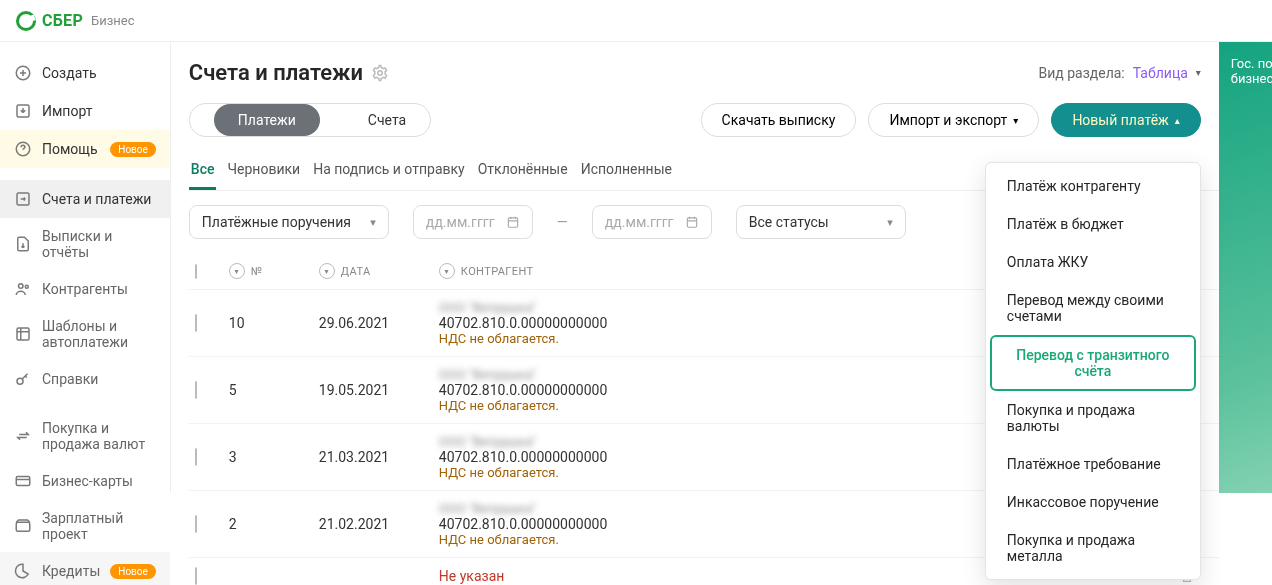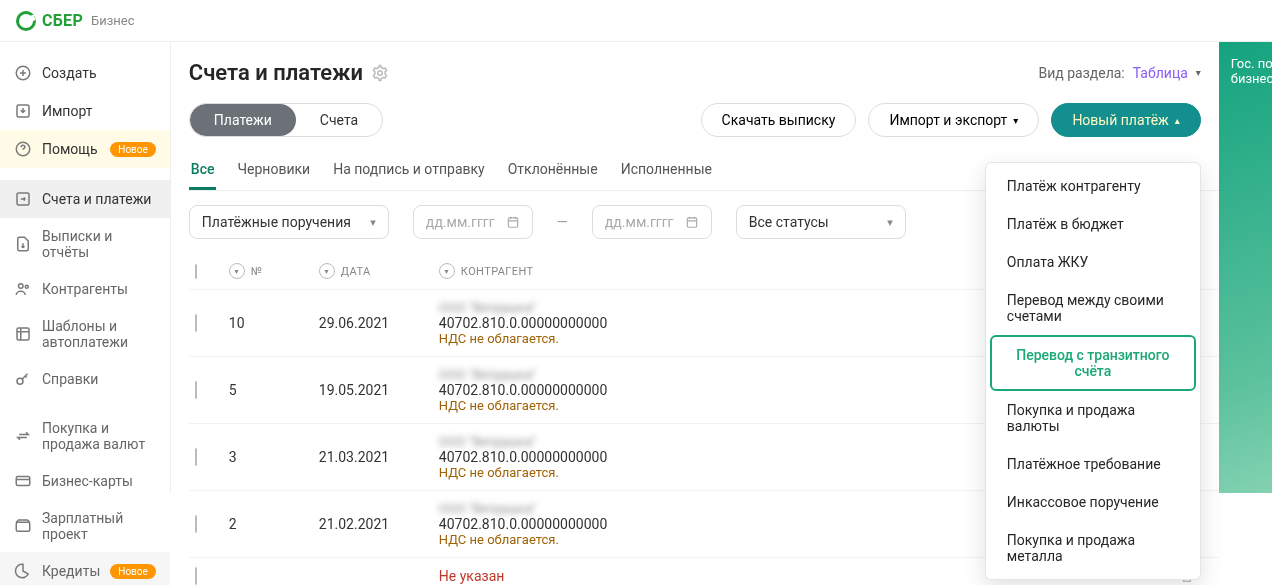--- a/index.html
+++ b/index.html
@@ -28,28 +28,28 @@
   .banner { width: 140px; background: linear-gradient(160deg,#14a37f 0%,#5cc29d 70%,#8ed6b7 100%); color: #fff; font-size: 13px; padding: 14px 12px; position: relative; overflow:hidden; }
   .page-head { display: flex; align-items: center; justify-content: space-between; margin-bottom: 18px; padding-right: 18px; }
   .page-title-wrap { display: flex; align-items: center; gap: 8px; }
   .page-title { font-size: 22px; font-weight: 600; }
   .gear { color: #bbb; }
   .view-mode { color: #666; font-size: 14px; display:flex; align-items:center; gap:8px;}
   .view-mode .val { color: #8b5cf6; }
 
   .toolbar { display: flex; align-items: center; gap: 12px; margin-bottom: 14px; padding-right:18px; }
   .seg { display: inline-flex; background: #fff; border: 1px solid #ddd; border-radius: 20px; overflow: hidden; }
-  .seg button { border: 0; background: transparent; padding: 8px 24px; cursor: pointer; font-size: 14px; color: #333; }
+  .seg button { border: 0; background: transparent; padding: 8px 24px; cursor: pointer; font-size: 14px; color: #333; margin-left: 24px; }
   .seg button.on { background: #6b7177; color: #fff; border-radius: 20px; }
   .spacer { flex: 1; }
   .btn { border: 1px solid #ddd; background: #fff; border-radius: 20px; padding: 8px 20px; cursor: pointer; font-size: 14px; display:inline-flex; align-items:center; gap:6px;}
   .btn.primary { background: #148f8f; color: #fef9c3; border-color: #148f8f; }
   .btn .caret { font-size: 10px; }
 
-  .tabs { display: flex; gap: 19px; border-bottom: 1px solid #eee; padding-right:18px; }
+  .tabs { display: flex; gap: 9px; border-bottom: 1px solid #eee; padding-right:18px; }
   .tab { padding: 10px 2px; color: #555; cursor: pointer; border-bottom: 3px solid transparent; }
   .tab.active { color: #0b7d62; border-bottom-color: #0b7d62; font-weight:500; }
 
   .filters { display: flex; align-items: center; gap: 24px; padding: 14px 18px 14px 0; }
   .select, .date { border: 1px solid #ddd; border-radius: 8px; padding: 8px 12px; background: #fff; display: inline-flex; align-items: center; gap: 8px; color: #333; cursor:pointer; }
   .select .caret { color: #888; font-size: 11px; }
   .date { color: #aaa; width: 120px; justify-content: space-between; }
   .dash { color: #999; }
   .big-select { width: 170px; justify-content: space-between; }
   .adv-search { margin-left:auto; color:#148f8f; display:flex; align-items:center; gap:6px; cursor:pointer; }

